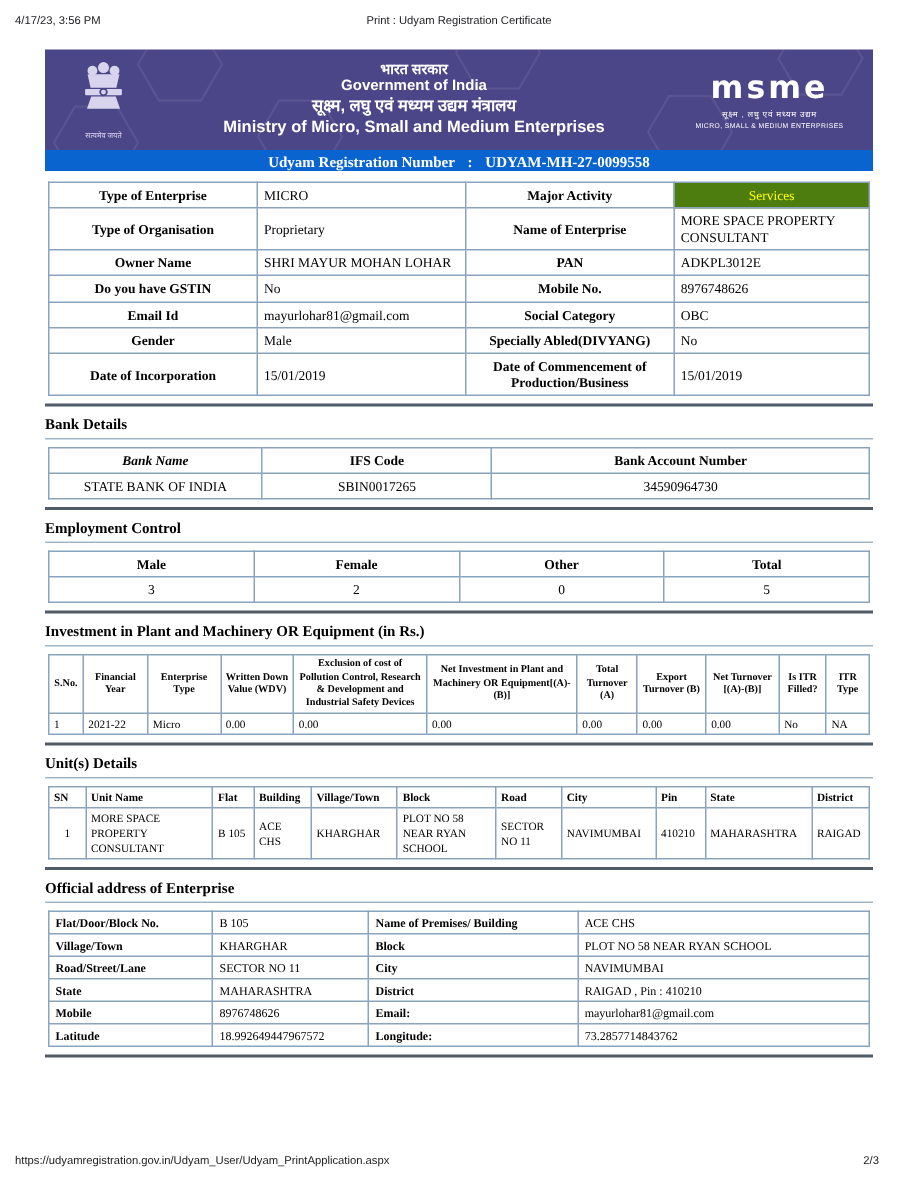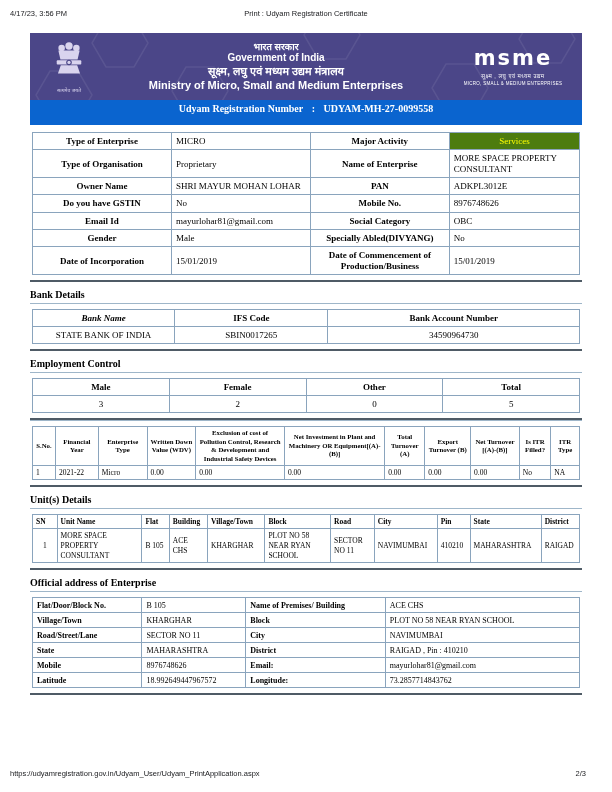--- a/index.html
+++ b/index.html
@@ -51,21 +51,21 @@
   .bc-en2 { font-size: 11px; font-weight: bold; }
   .banner-right { position: relative; width: 118px; text-align: center; color: #ffffff;
     font-family: "Liberation Sans", sans-serif; }
   .msme-word { font-size: 21px; font-weight: 800; letter-spacing: 2px; line-height: 1;
     font-family: "DejaVu Sans", sans-serif; }
   .msme-hi { font-size: 5.5px; margin-top: 3px; letter-spacing: 0.5px; }
   .msme-en { font-size: 4.5px; margin-top: 1px; letter-spacing: 0.3px; }
 
   .reg-bar {
     background: #0a64cf; color: #ffffff;
-    height: 25px; line-height: 17px;
+    height: 14px; line-height: 17px;
     text-align: center; font-size: 10px; font-weight: bold;
   }
   .reg-bar span { margin: 0 3px; }
 
   
   .sec {
     border-top: 1px solid #9fb6c9;
     border-bottom: 2px solid #4f5b66;
     padding: 5px 2px;
   }
@@ -241,20 +241,21 @@
       <tr>
         <td>3</td>
         <td>2</td>
         <td>0</td>
         <td>5</td>
       </tr>
     </tbody>
       </table>
   </div>
 
+  <h3 class="sec-h">Investment in Plant and Machinery OR Equipment (in Rs.)</h3>
   <div class="sec">
     <table class="t-inv">
       <colgroup>
         <col style="width:4%">
           <col style="width:7.5%">
           <col style="width:8.5%">
           <col style="width:8.5%">
         <col style="width:15.5%">
           <col style="width:17.5%">
           <col style="width:7%">

